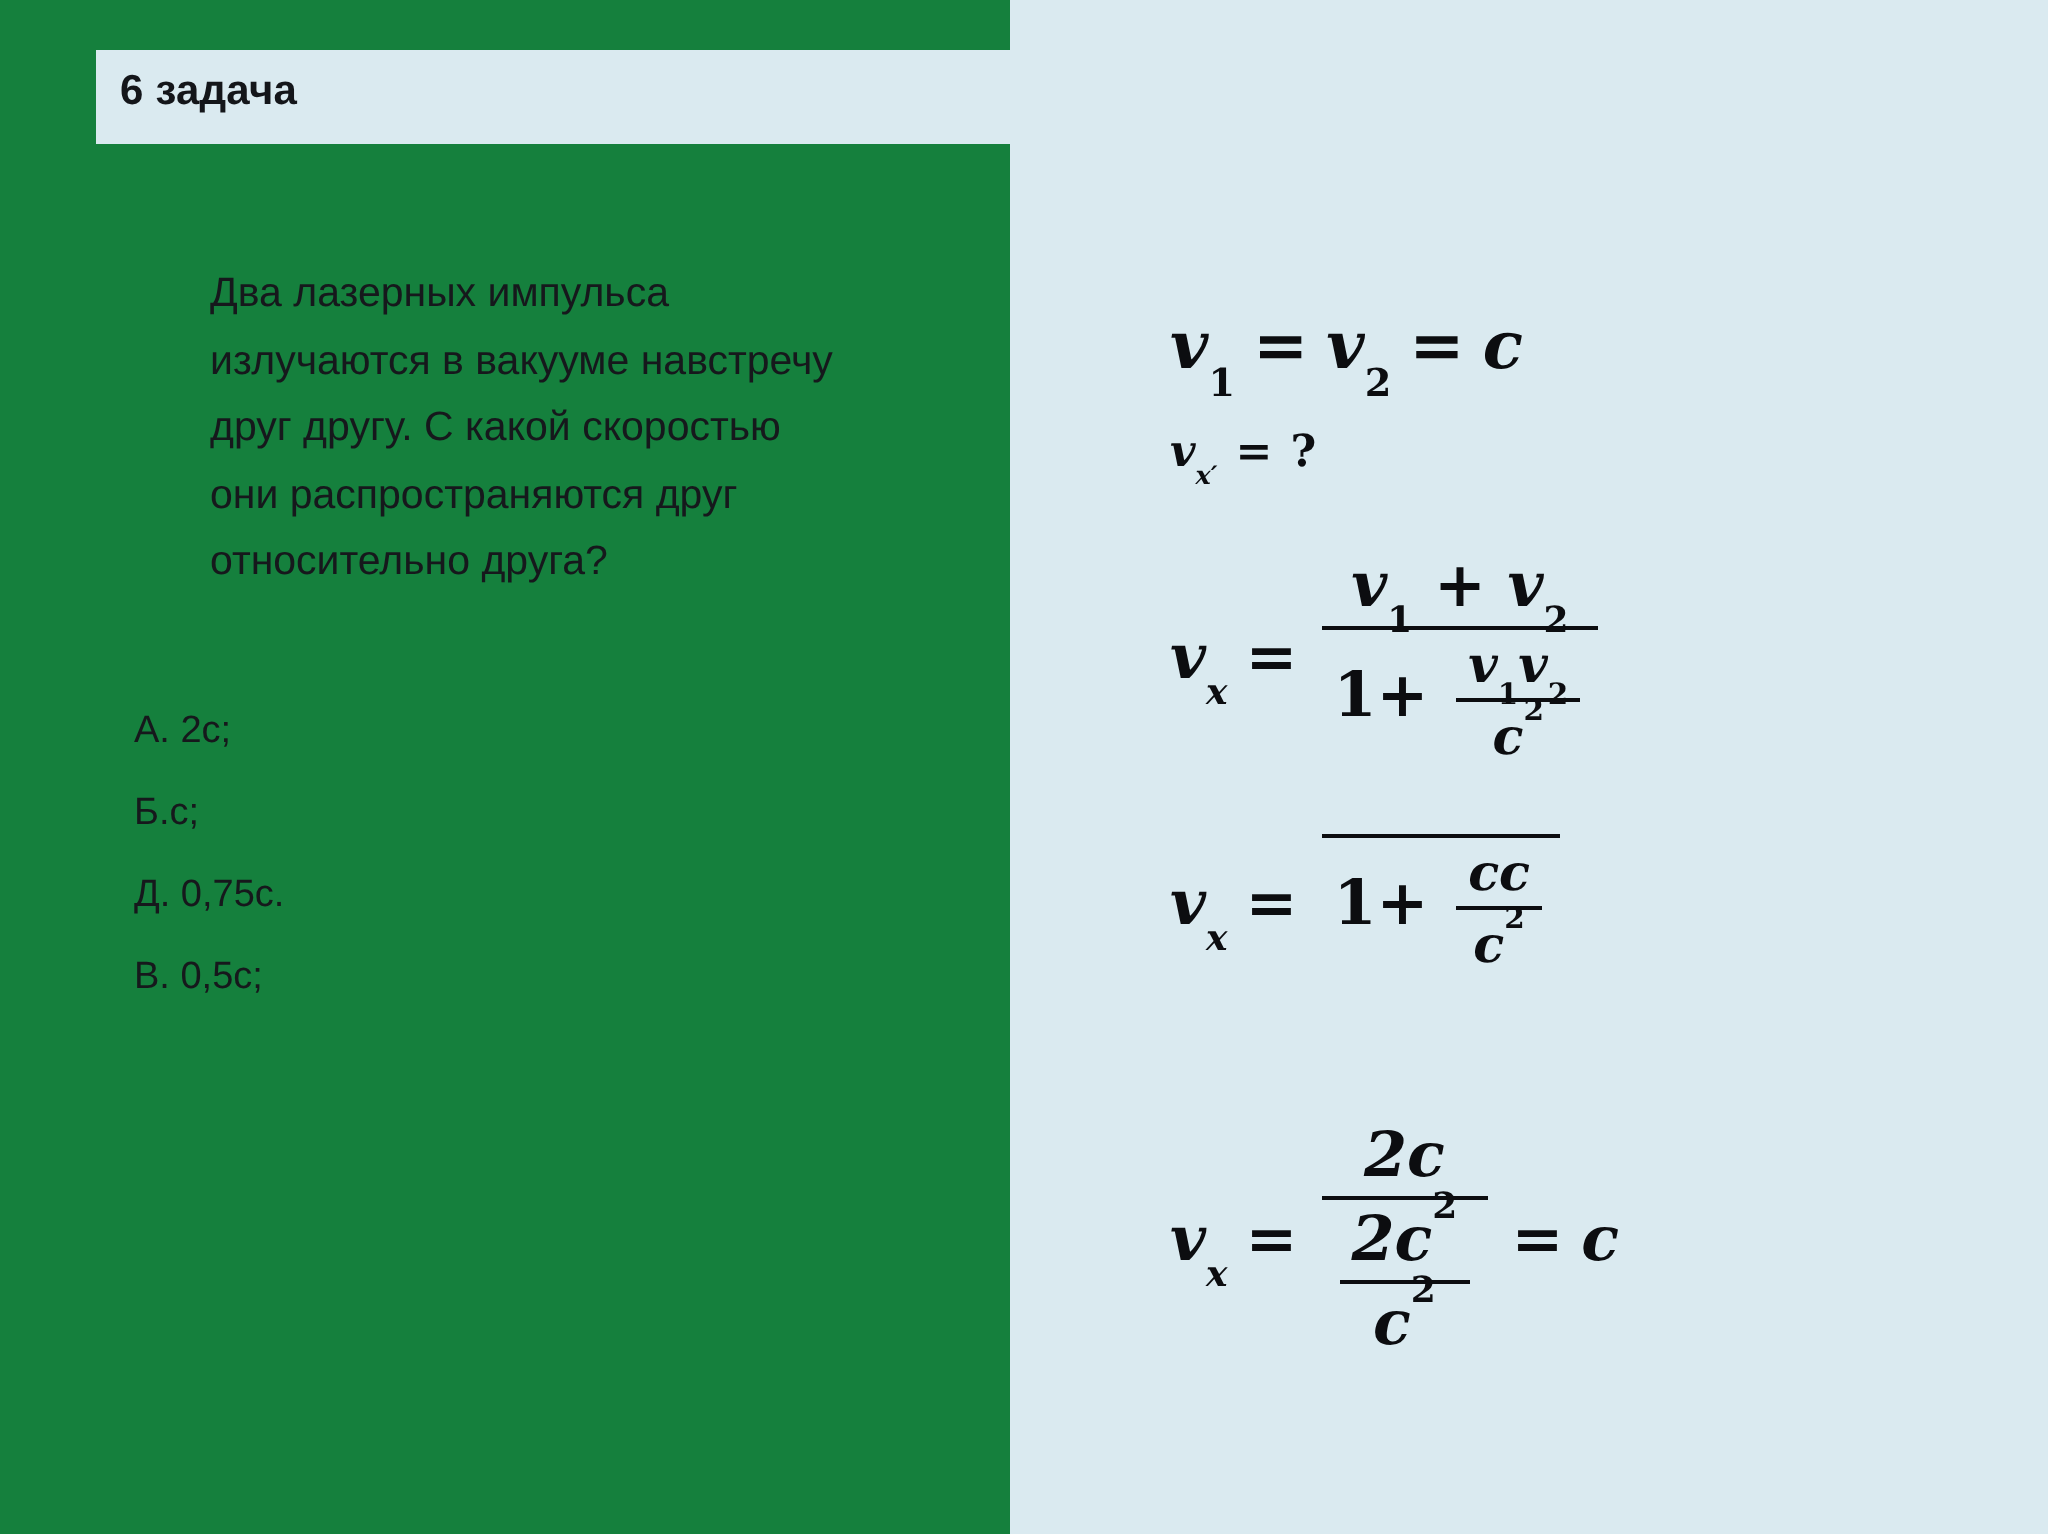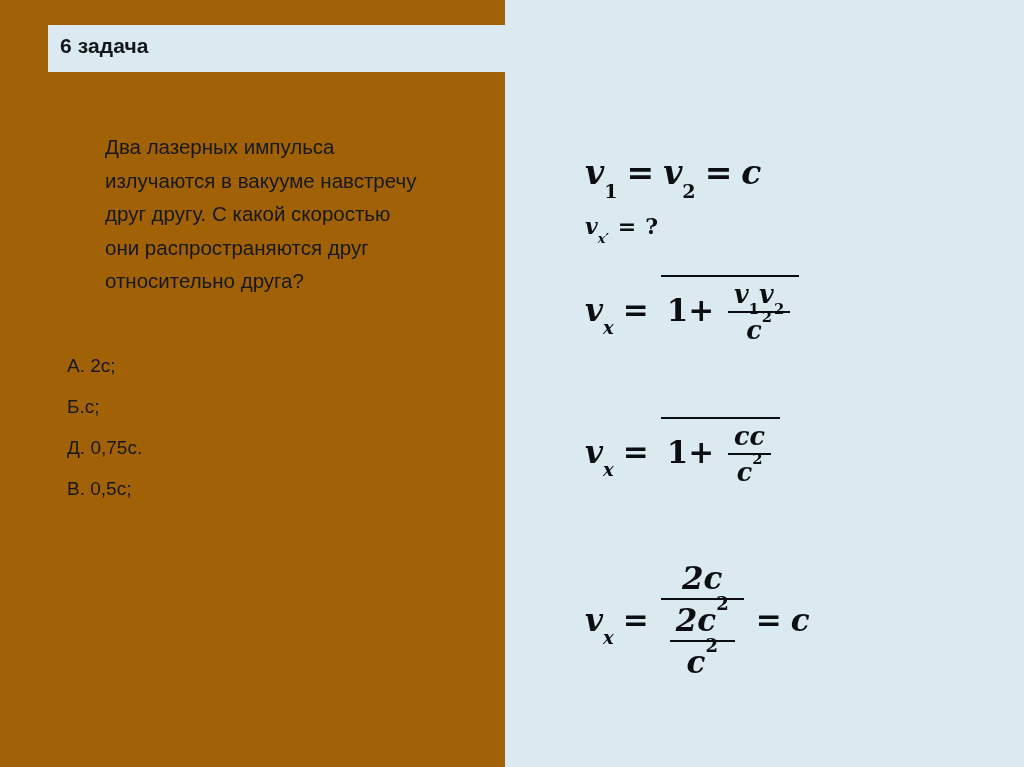--- a/index.html
+++ b/index.html
@@ -14,21 +14,21 @@
     overflow: hidden;
     position: relative;
   }
 
   
   .slide {
     position: absolute;
     left: 0; top: 0;
     width: 869px;
     height: 767px;
-    background: #a16207;
+    background: #15803d;
   }
 
   
   .right-panel {
     position: absolute;
     left: 505px;
     top: 0;
     width: 519px;
     height: 767px;
     background: #daeaf0;
@@ -193,20 +193,25 @@
       <span class="op">=</span>
       <span class="op">?</span>
     </span>
   </div>
 
   <div class="math" id="formula-3">
     <span class="eqline">
       <span class="lhs"><span>v</span><sub>x</sub></span>
       <span class="op">=</span>
       <span class="frac">
+        <span class="num-part">
+          <span>v</span><sub class="num">1</sub>
+          <span class="op">+</span>
+          <span>v</span><sub class="num">2</sub>
+        </span>
         <span class="den-part">
           <span class="up">1</span><span class="op">+</span>
           <span class="frac small">
             <span class="num-part">
               <span>v</span><sub class="num">1</sub><span>v</span><sub class="num">2</sub>
             </span>
             <span class="den-part">
               <span>c</span><sup class="num">2</sup>
             </span>
           </span>

